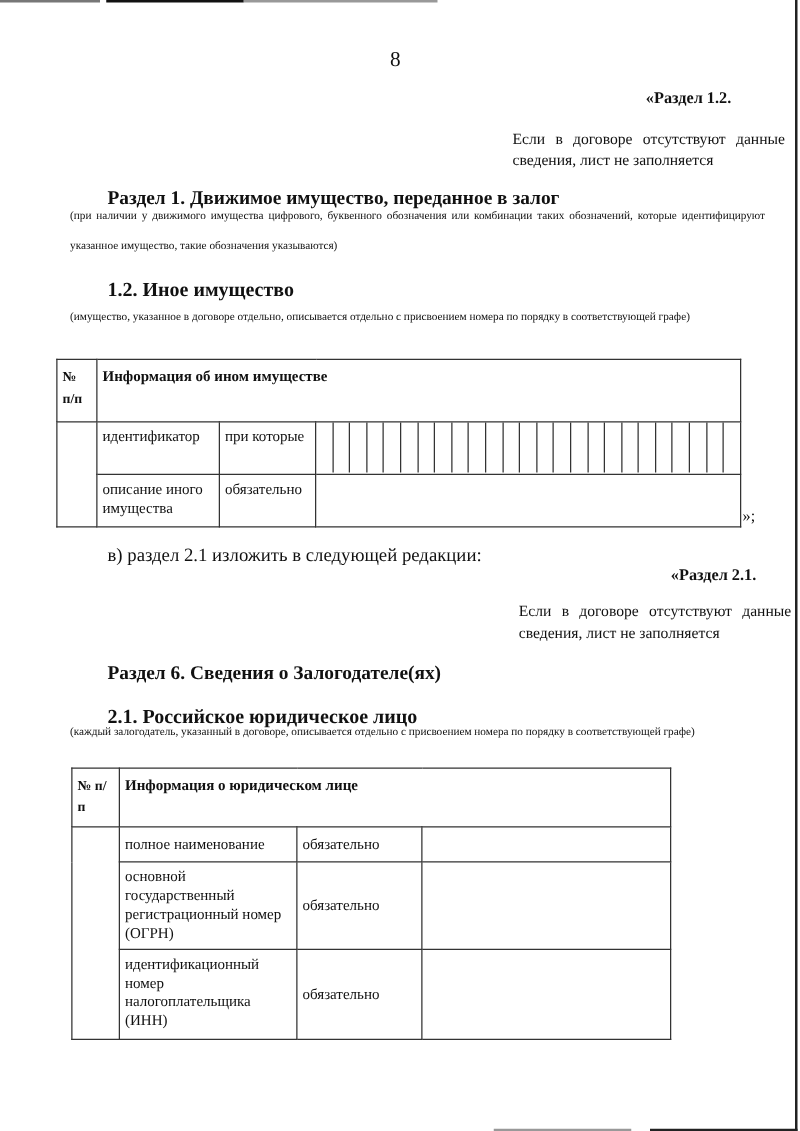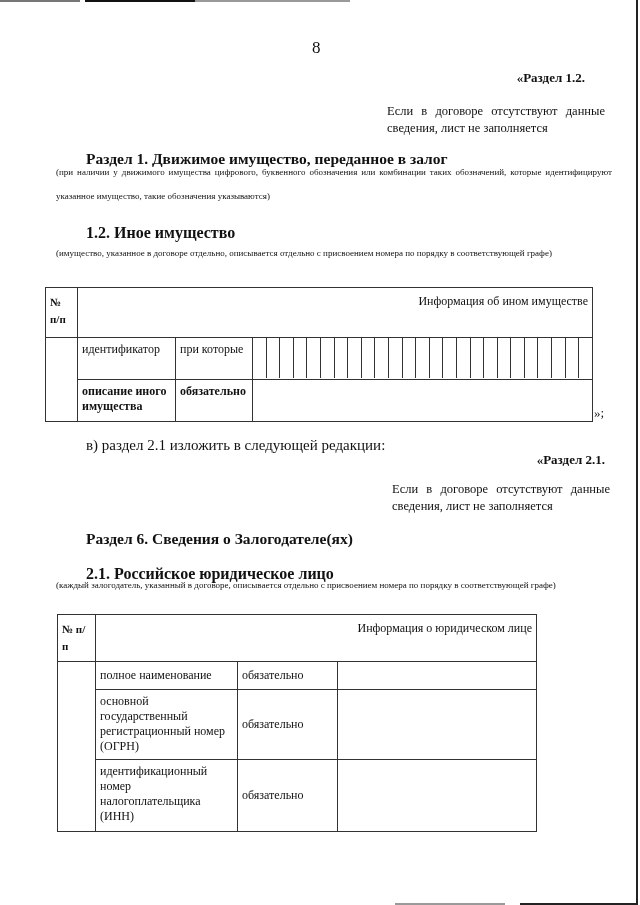--- a/index.html
+++ b/index.html
@@ -6,28 +6,28 @@
   body {
     width: 640px; height: 905px; background: #ffffff; position: relative; overflow: hidden;
     font-family: "Liberation Serif", "DejaVu Serif", serif; color: #111;
   }
   .abs { position: absolute; }
   .scan-top { position: absolute; top: 0; height: 2px; }
   .edge-right { position: absolute; left: 636px; top: 0; width: 2px; height: 905px; background: #222; }
   .scan-bottom { position: absolute; top: 903px; height: 2px; }
   .page-num { left: 312px; top: 38px; font-size: 17px; }
   .sec-mark { font-weight: bold; font-size: 13px; text-align: right; }
-  .note { font-size: 12.5px; line-height: 17px; text-align: justify; text-align-last: left; width: 218px; }
+  .note { font-size: 12.5px; line-height: 17px; text-align: justify; text-align-last: left; width: 218px; margin-left: 23px; }
   .h1 { font-weight: bold; font-size: 15.5px; }
   .small { font-size: 9px; line-height: 24px; text-align: justify; text-align-last: left; width: 556px; }
   .body-text { font-size: 15px; }
   table.grid { border-collapse: collapse; position: absolute; table-layout: fixed; }
   table.grid td { border: 1px solid #333; font-size: 12px; vertical-align: top; padding: 4px 4px; line-height: 15px; }
   .th-num { font-weight: bold; text-align: left; font-size: 11px !important; line-height: 17px !important; padding-top: 6px !important; }
-  .th-main { font-weight: normal; text-align: right; padding-top: 6px !important; }
+  .th-main { font-weight: bold; text-align: left; padding-top: 6px !important; }
   .cells { display: flex; height: 100%; }
   .cells span { flex: 1; border-left: 1px solid #333; height: 40px; }
   .cells span:first-child { border-left: none; }
   td.cellwrap { padding: 0 !important; }
   .vmid { vertical-align: middle !important; margin-left: 25px; }
   .quote-end { font-size: 13px; }
 </style>
 </head>
 <body>
 
@@ -88,21 +88,21 @@
             <span></span>
             <span></span>
             <span></span>
             <span></span>
             <span></span>
             <span></span>
             <span></span>
           </div>
     </td>
   </tr>
-  <tr style="height:42px;font-weight:bold;">
+  <tr style="height:42px;">
     <td>описание иного имущества</td>
     <td>обязательно</td>
     <td></td>
   </tr>
 </tbody>
   </table>
 <div class="abs quote-end" style="left:594px; top:405px;">»;</div>
 
 <div class="abs body-text" style="left:86px; top:437px;">в) раздел 2.1 изложить в следующей редакции:</div>
 

